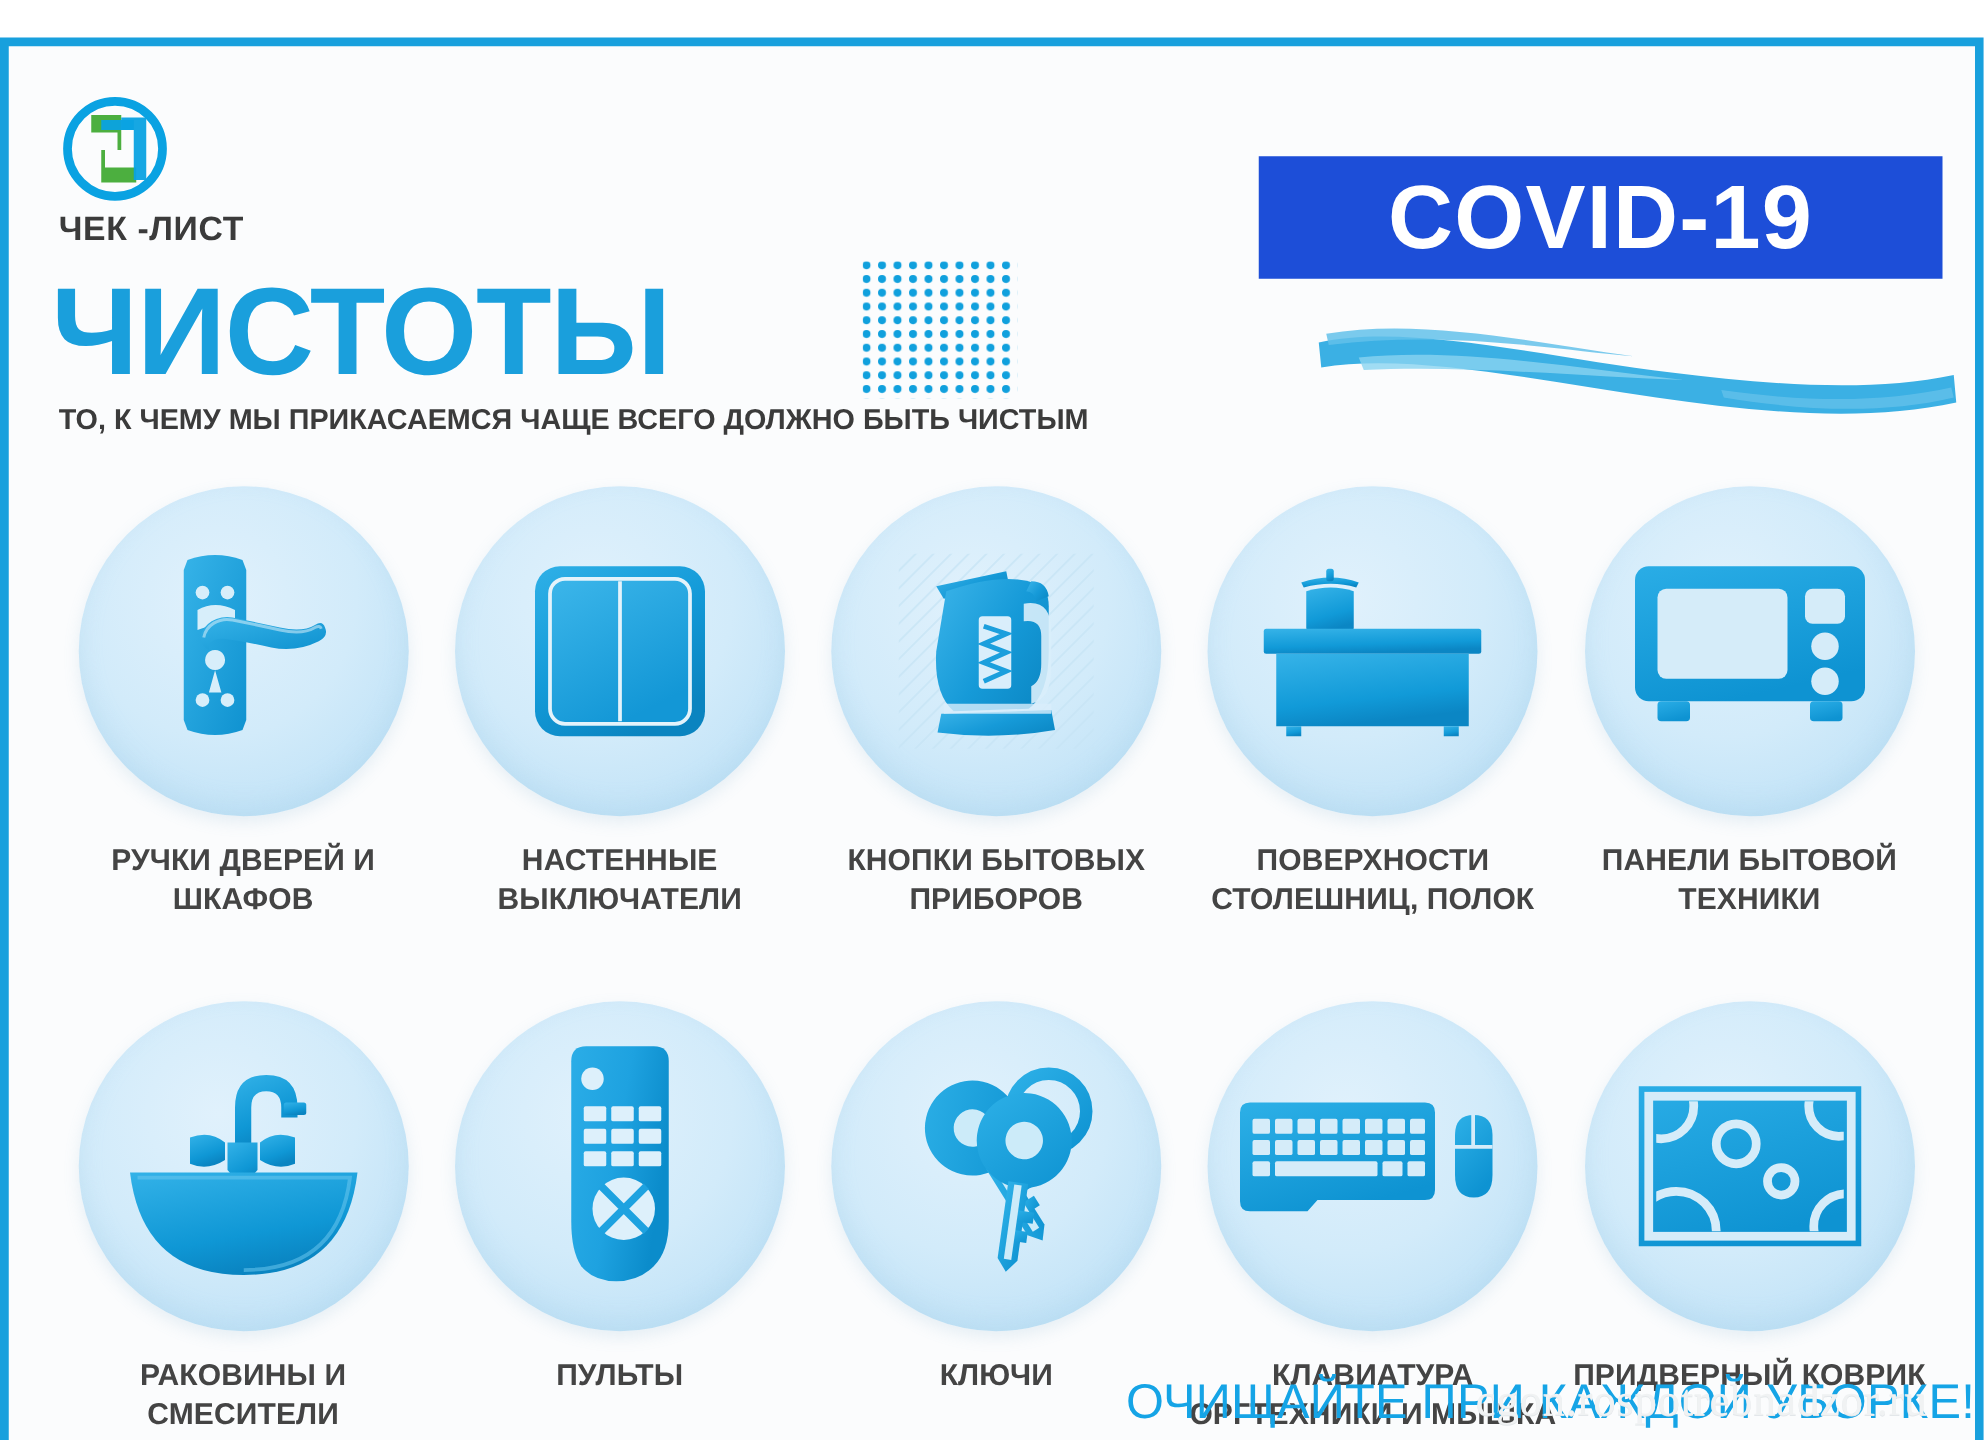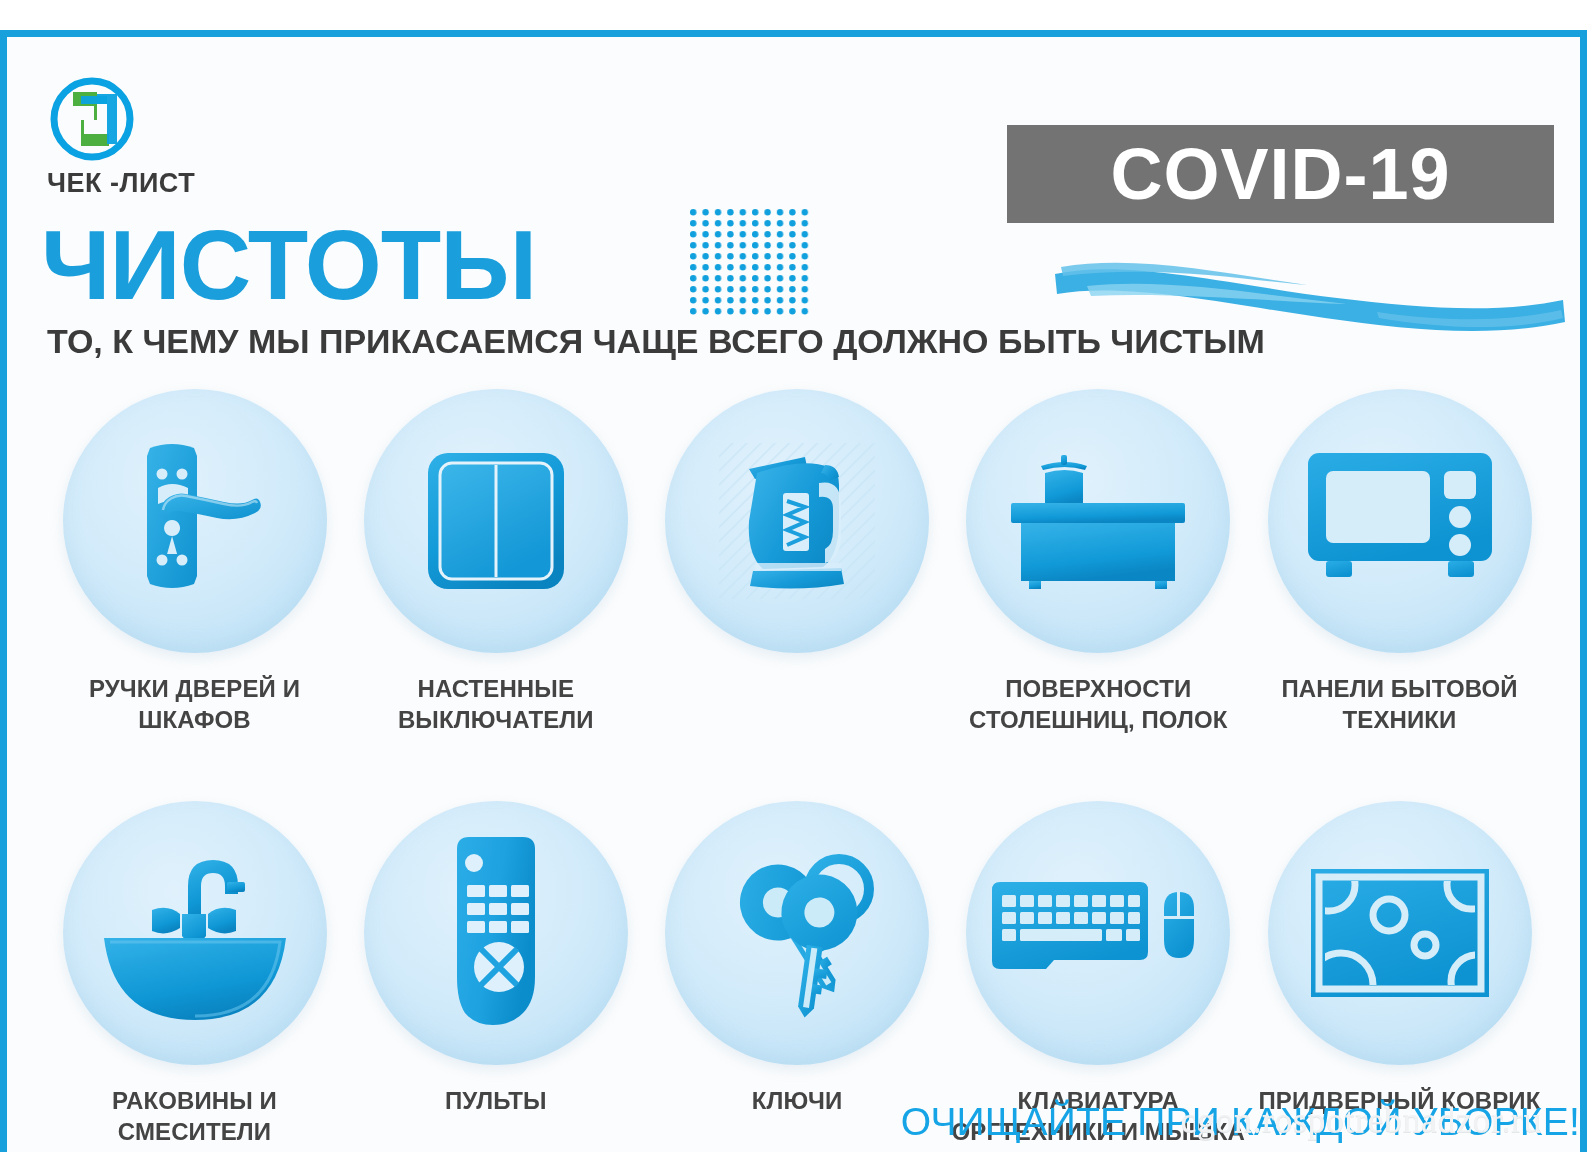--- a/index.html
+++ b/index.html
@@ -51,42 +51,42 @@
     font-weight: bold;
     letter-spacing: -1px;
     color: #1a9fdc;
     white-space: nowrap;
   }
 
   .subtitle {
     position: absolute;
     left: 40px;
     top: 285px;
-    font-size: 34px;
+    font-size: 23px;
     font-weight: bold;
     letter-spacing: 0px;
     color: #3b3b3b;
     white-space: nowrap;
   }
 
   .dotgrid {
     position: absolute;
     left: 683px;
     top: 172px;
     width: 124px;
     height: 110px;
   }
 
   .covid-badge {
     position: absolute;
     left: 1000px;
     top: 88px;
     width: 547px;
     height: 98px;
-    background: #737373;
+    background: #1d4ed8;
     display: flex;
     align-items: center;
     justify-content: center;
   }
   .covid-badge span {
     color: #ffffff;
     font-size: 72px;
     font-weight: bold;
     letter-spacing: 1px;
     line-height: 1;
@@ -286,20 +286,22 @@
                      q-16 -14 -14 -48 Z" fill="url(#g3)"></path>
             <path d="M122 62 q22 -4 22 22 v30 q0 24 -16 28 l0 -14 q8 -4 8 -18
                      v-22 q0 -14 -14 -12 Z" fill="#d9eefb" opacity="0.9"></path>
             <path d="M128 44 q12 0 14 12 l-10 4 q-2 -8 -8 -8 Z" fill="url(#g3)"></path>
             <rect x="86" y="72" width="26" height="58" rx="3" fill="#d9eefb"></rect>
             <path d="M90 80 l18 6 l-18 8 l18 7 l-18 8 l18 7 l-18 8" fill="none" stroke="#1b9fdd" stroke-width="4"></path>
             <path d="M56 150 l88 -3 l3 16 q-46 8 -94 2 Z" fill="url(#g3)"></path>
             <rect x="58" y="142" width="86" height="8" fill="#d9eefb" opacity="0.8"></rect>
           </svg>
         </div>
+        <div class="caption">КНОПКИ БЫТОВЫХ
+ПРИБОРОВ</div>
       </div>
 
       <div class="cell">
         <div class="bubble">
           <svg width="210" height="180" viewBox="0 0 210 180">
             <defs>
               <linearGradient id="g4" x1="0" y1="0" x2="0.3" y2="1">
                 <stop offset="0%" stop-color="#36b3e8"></stop>
                   <stop offset="70%" stop-color="#119ad8"></stop>
                 <stop offset="100%" stop-color="#0b86c4"></stop>

